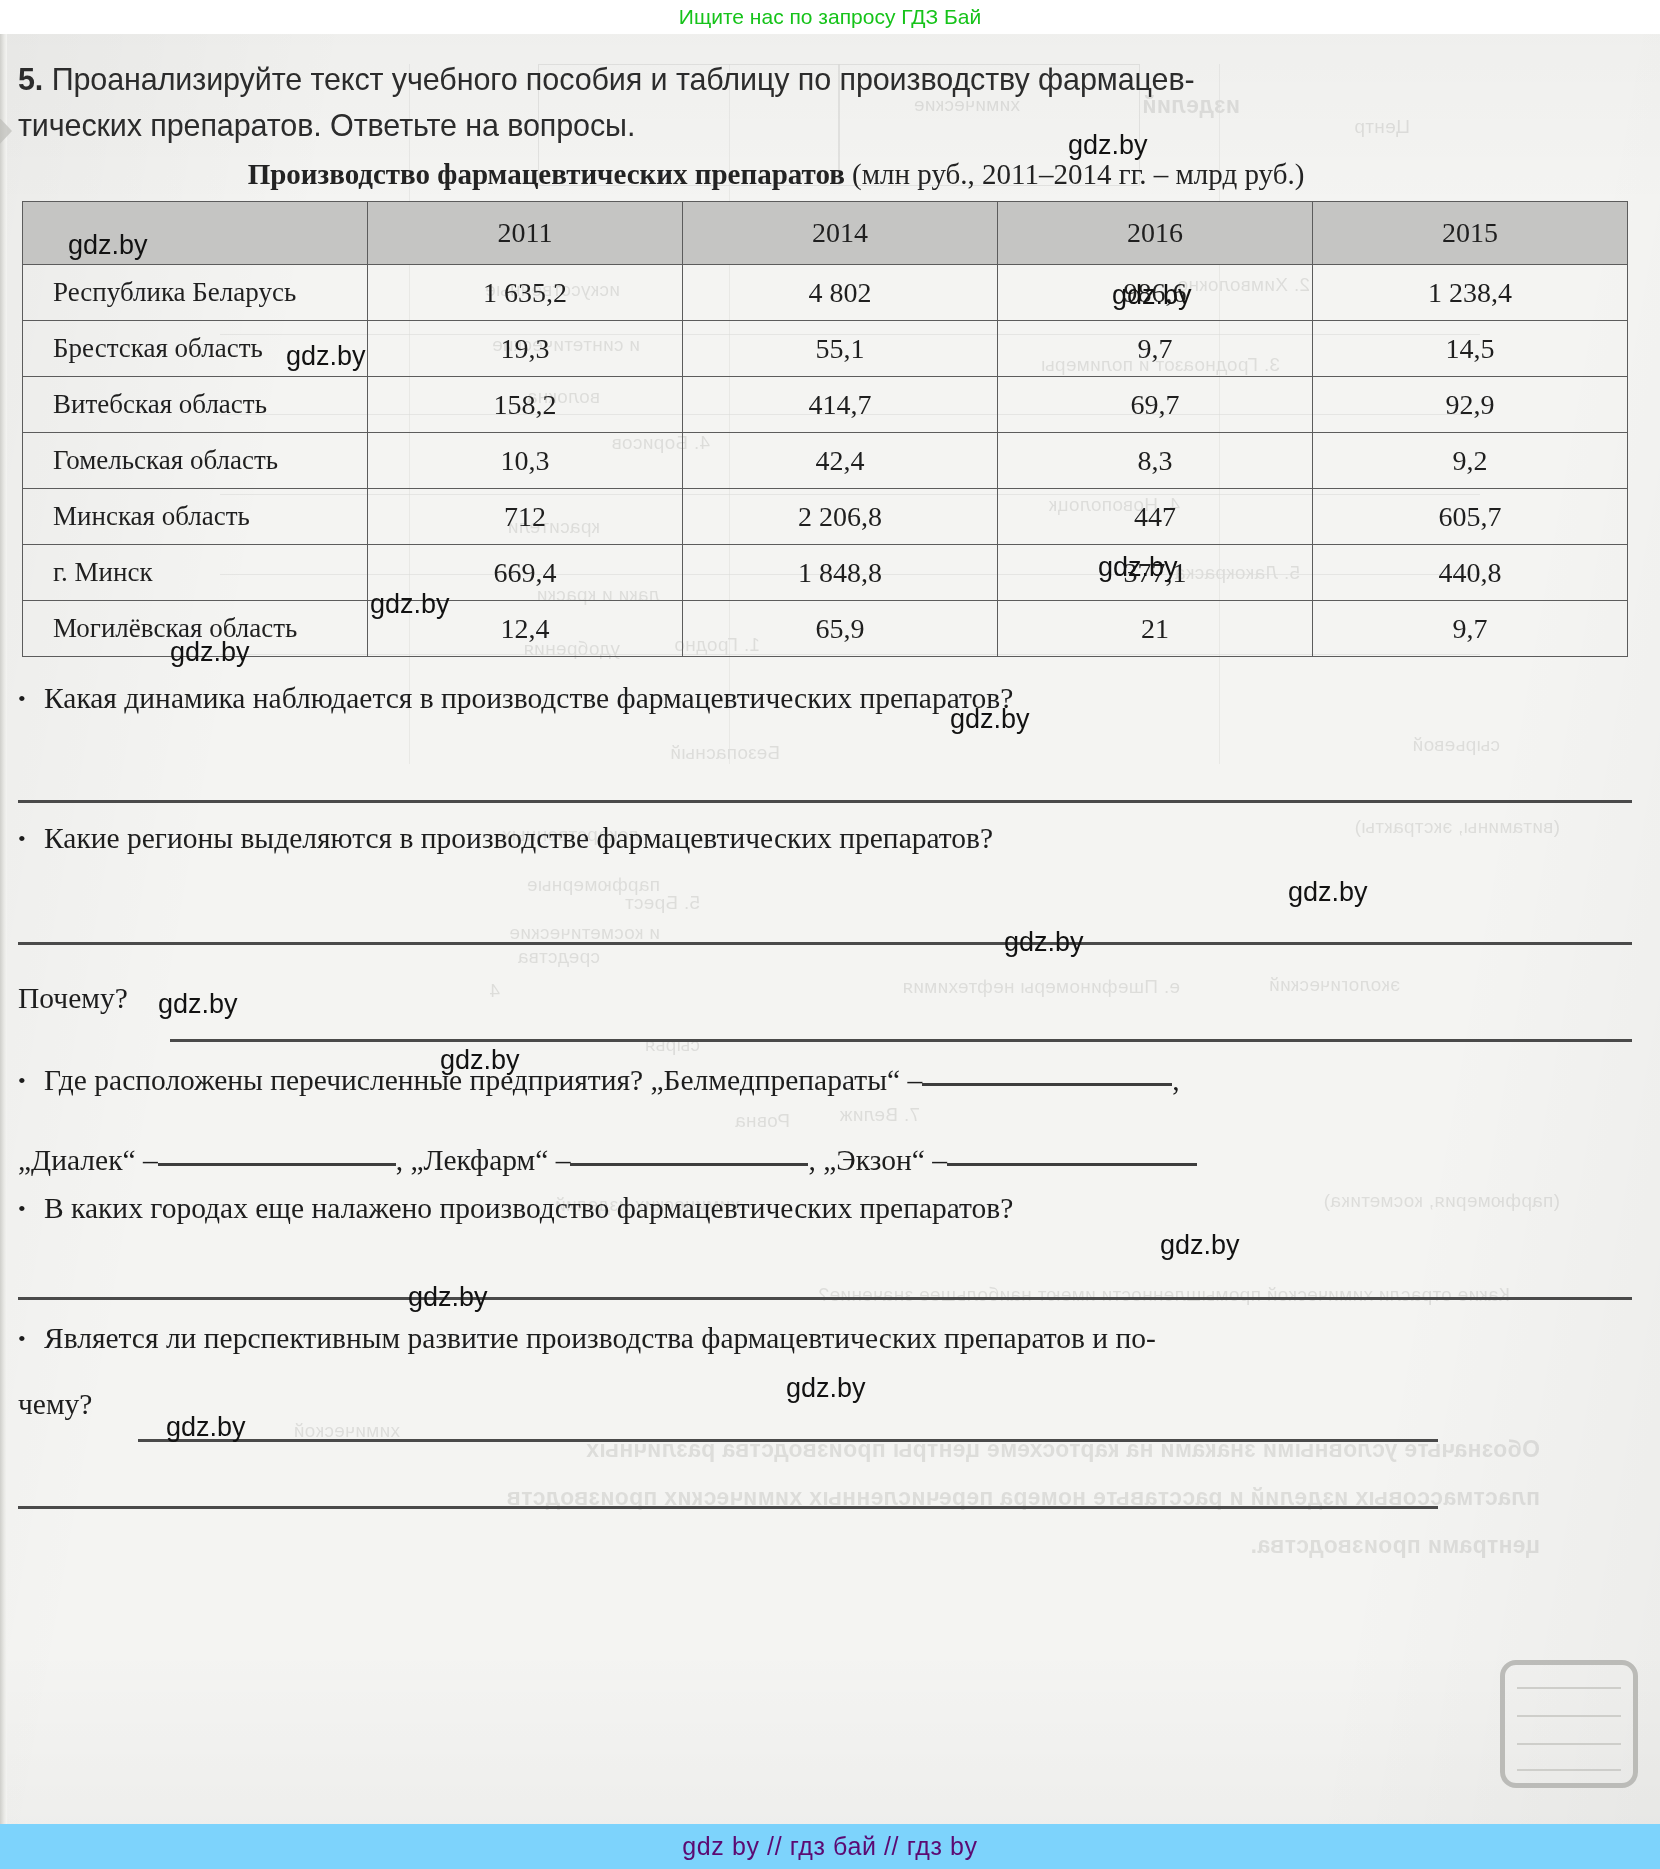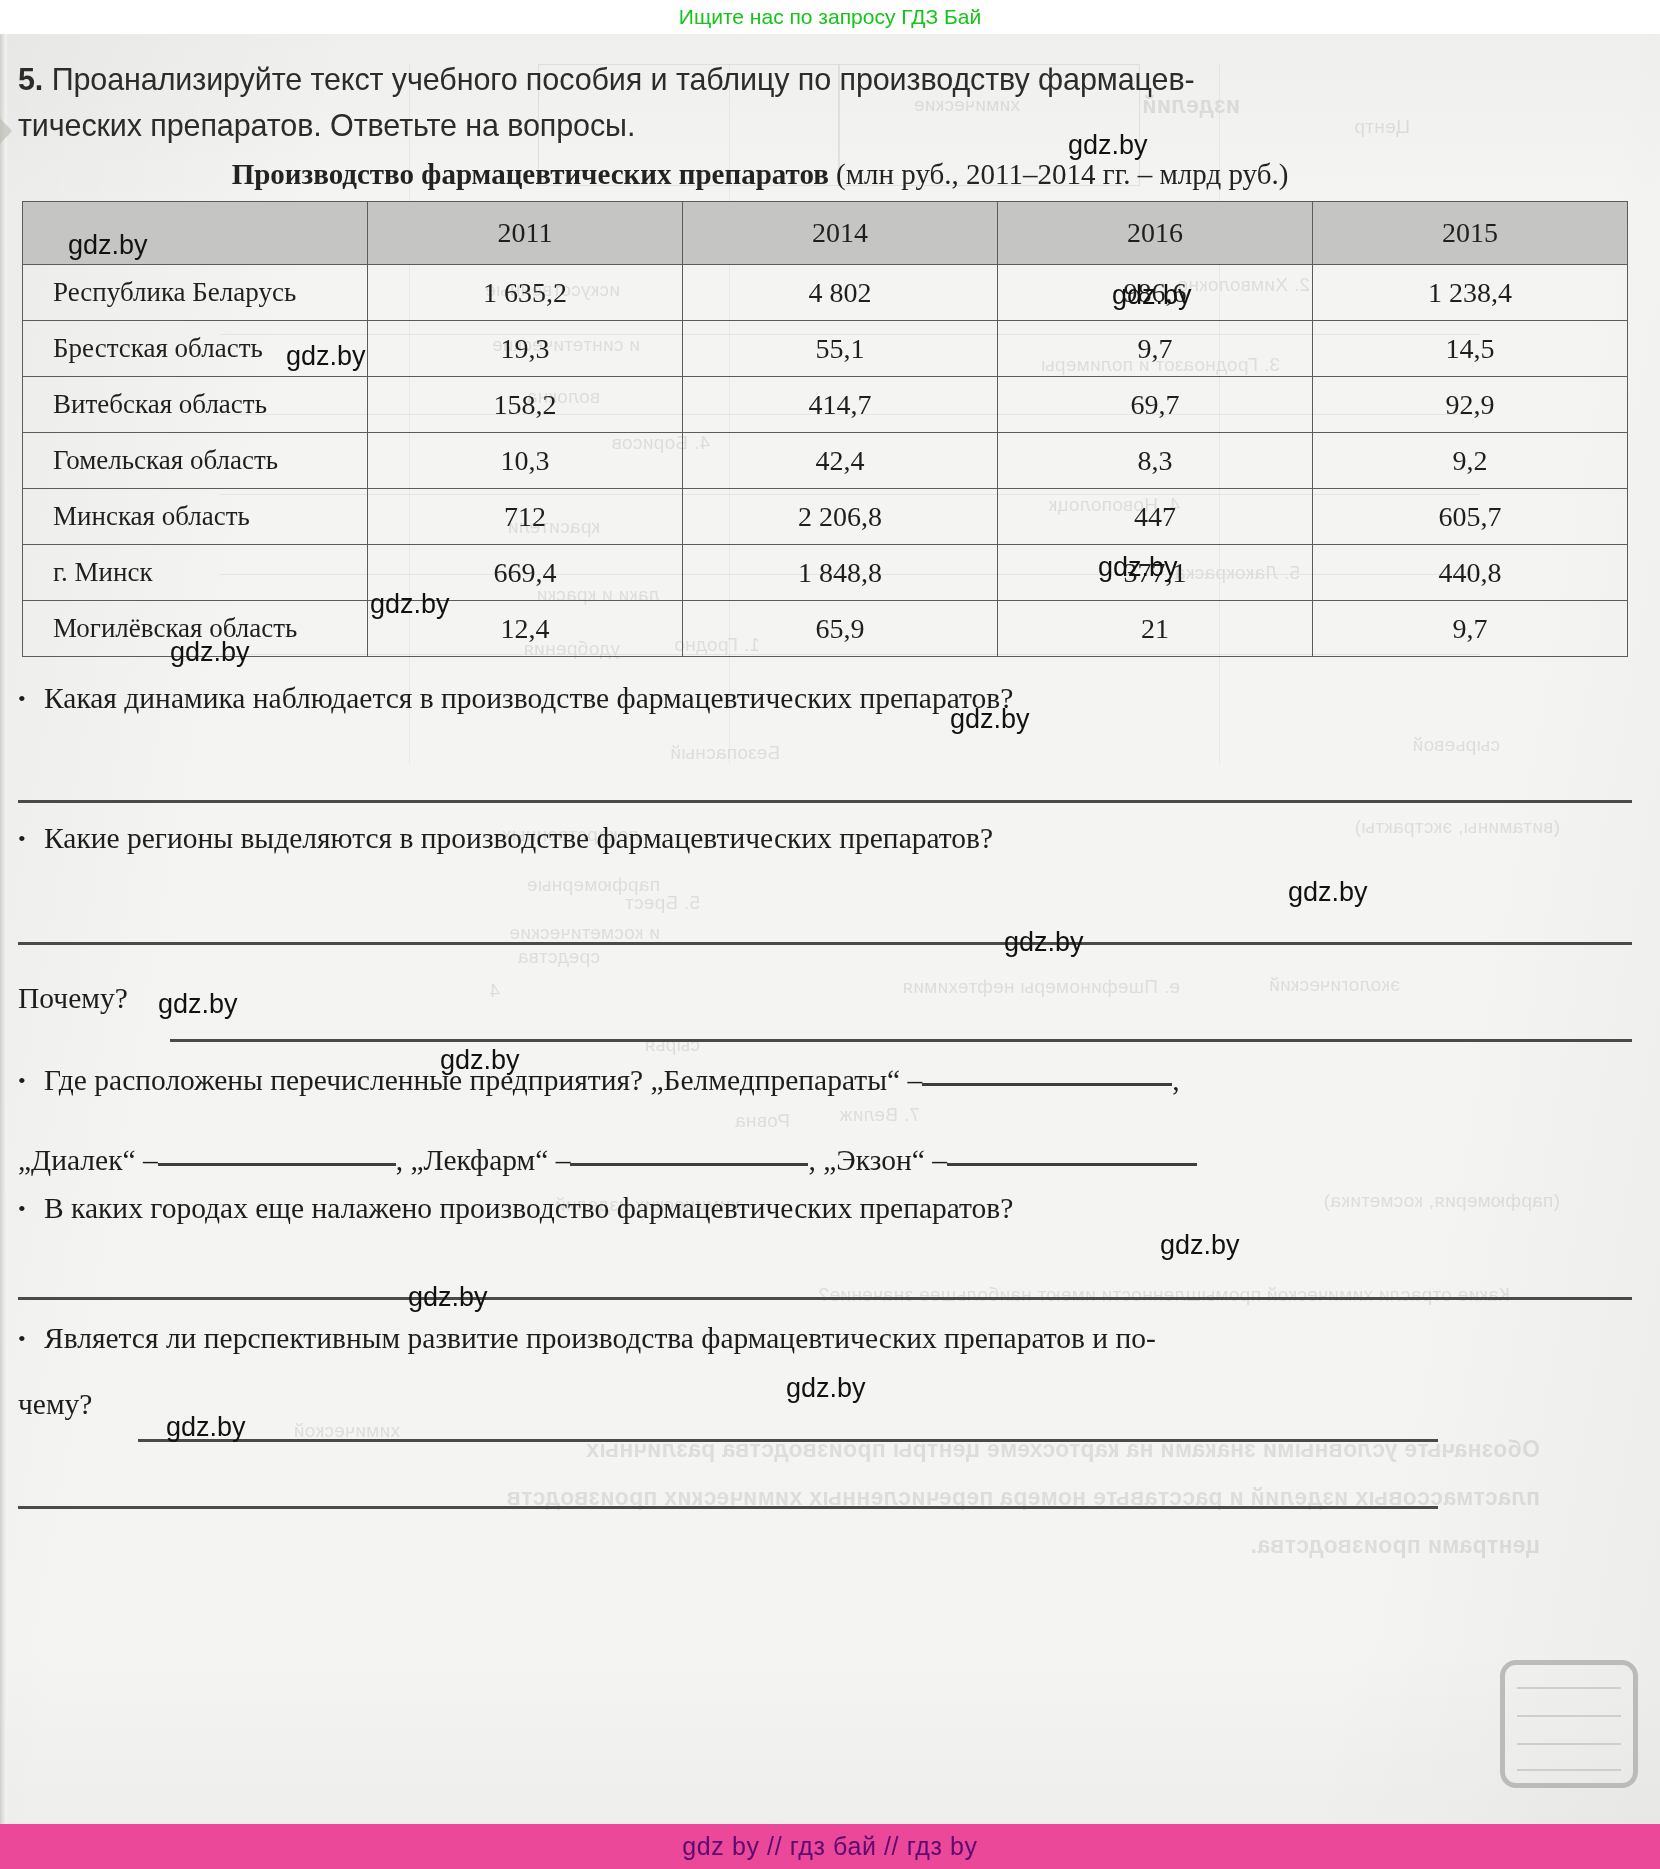--- a/index.html
+++ b/index.html
@@ -109,21 +109,21 @@
     font-family: "Liberation Sans", "DejaVu Sans", sans-serif;
     font-size: 30.5px;
     line-height: 46px;
     color: #2c2c2c;
     letter-spacing: -0.1px;
   }
   .task-num { font-weight: bold; }
 
   .table-caption {
     position: absolute;
-    left: 0;
+    left: 16px;
     top: 124px;
     width: 1520px;
     text-align: center;
     font-size: 29px;
     color: #232323;
     white-space: nowrap;
   }
   .table-caption .cap-strong { font-weight: bold; }
   .table-caption .cap-rest { font-weight: normal; }
 
@@ -221,21 +221,21 @@
     height: 2px;
     background: #c9c9c5;
   }
 
   
   #footer-bar {
     position: absolute;
     left: 0; bottom: 0;
     width: 1660px;
     height: 45px;
-    background: #ec4899;
+    background: #7dd3fc;
     text-align: center;
     line-height: 45px;
     font-family: "Liberation Sans", "DejaVu Sans", sans-serif;
     font-size: 25px;
     color: #5b0a72;
     letter-spacing: .6px;
     z-index: 40;
   }
 </style>
 </head>

